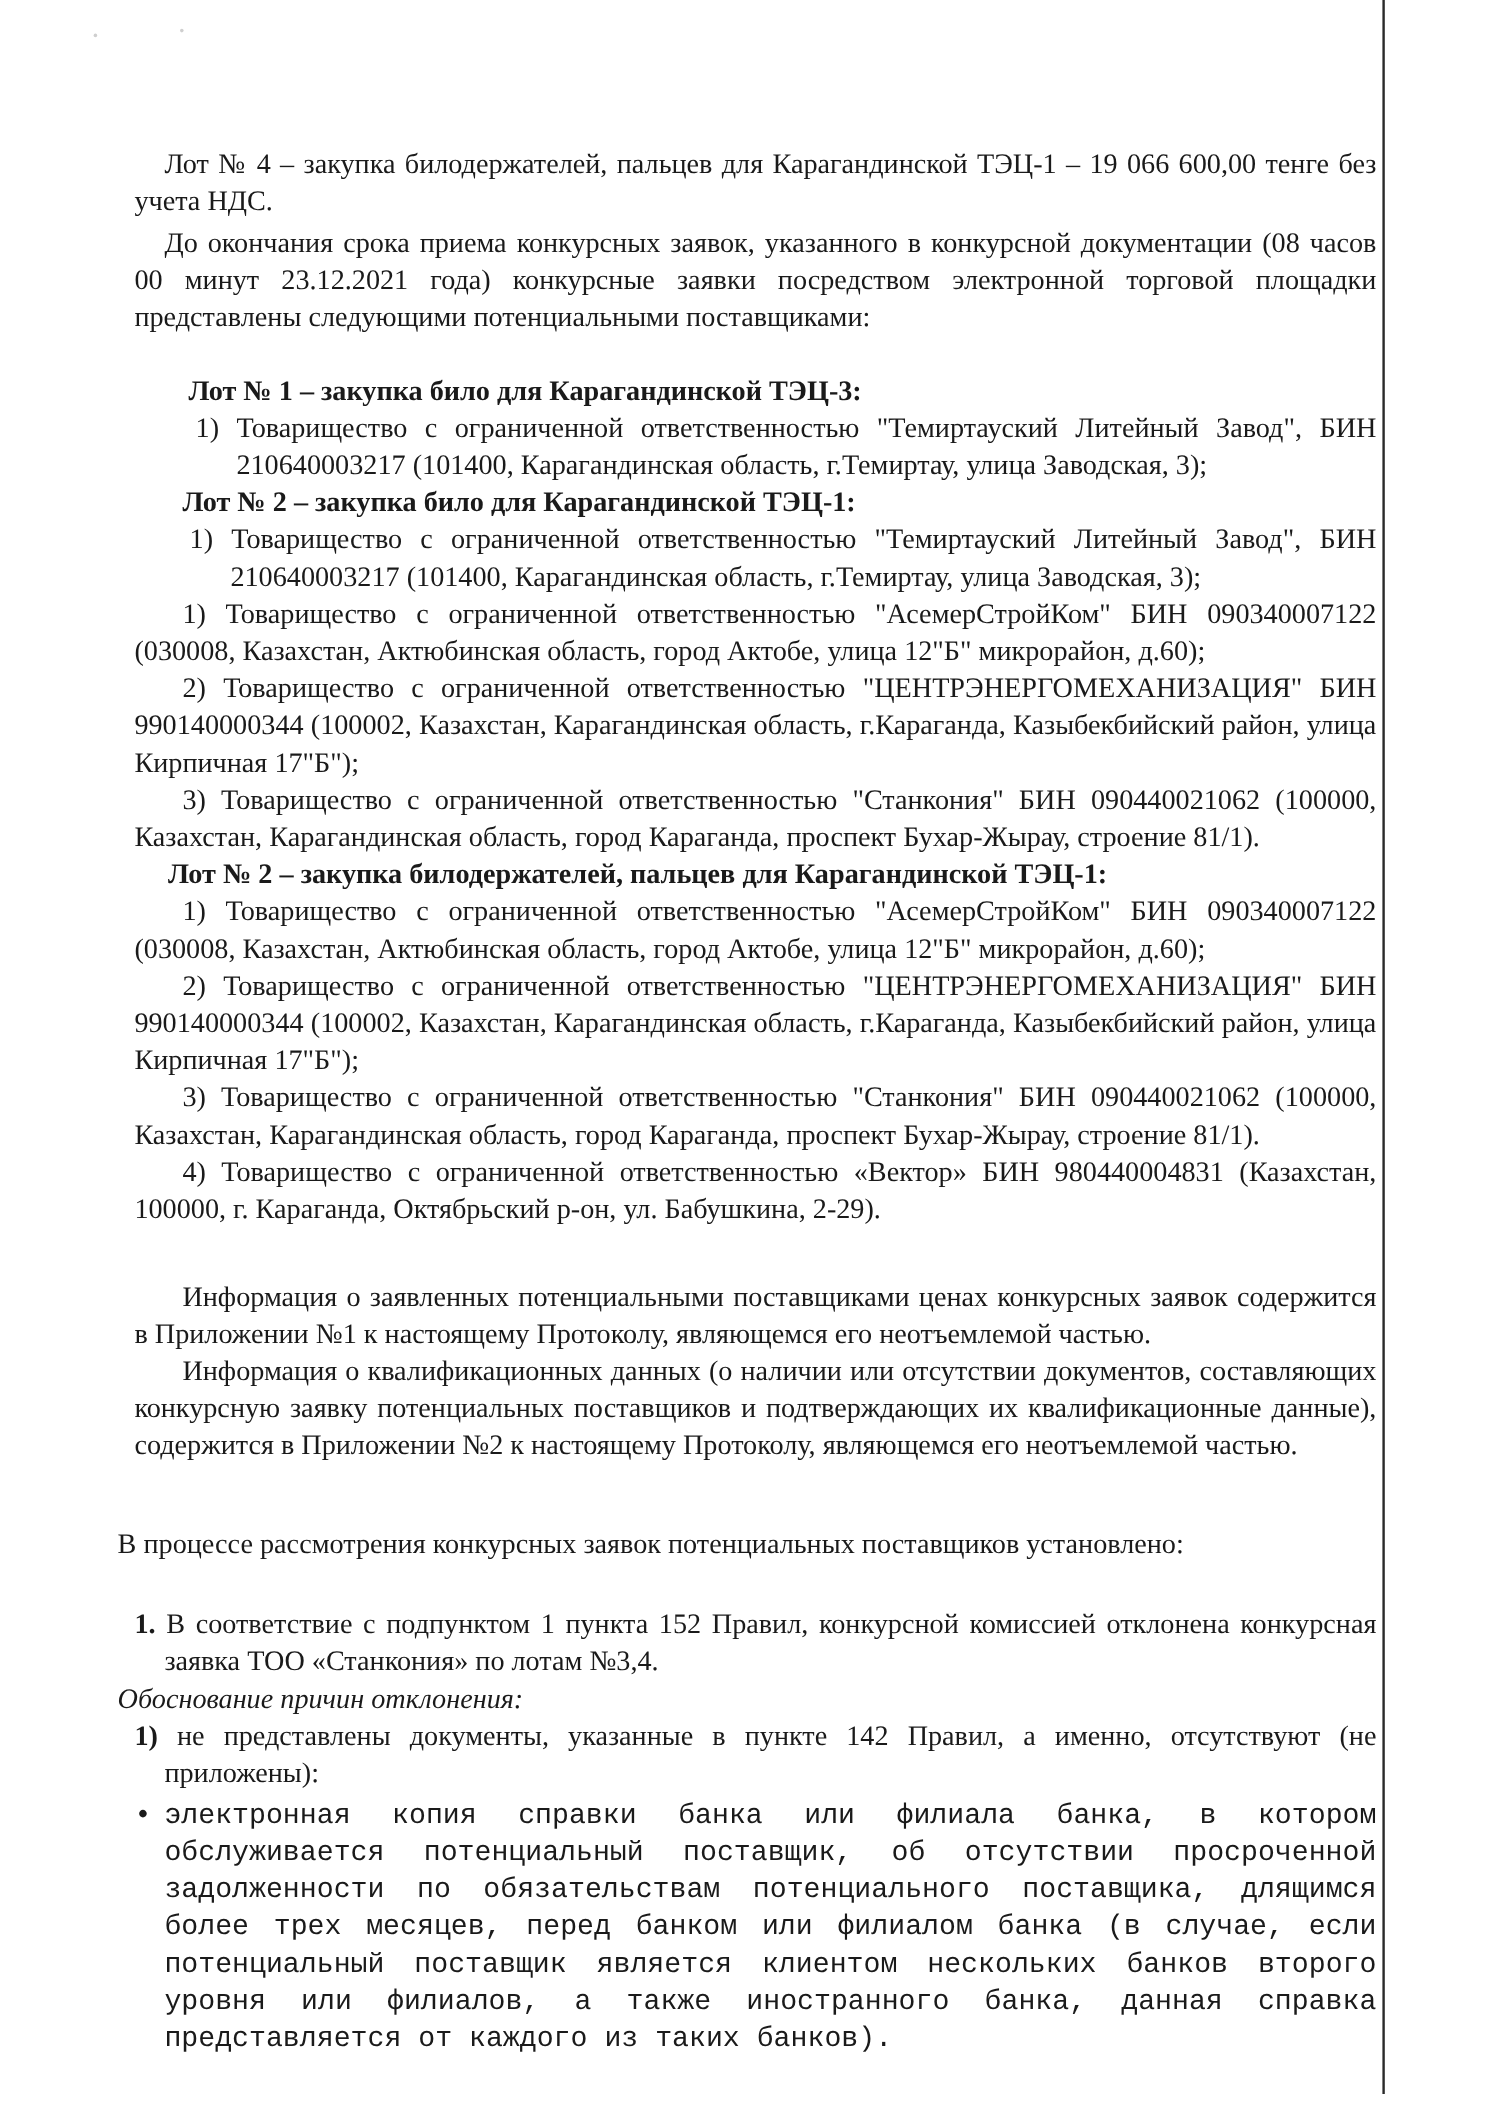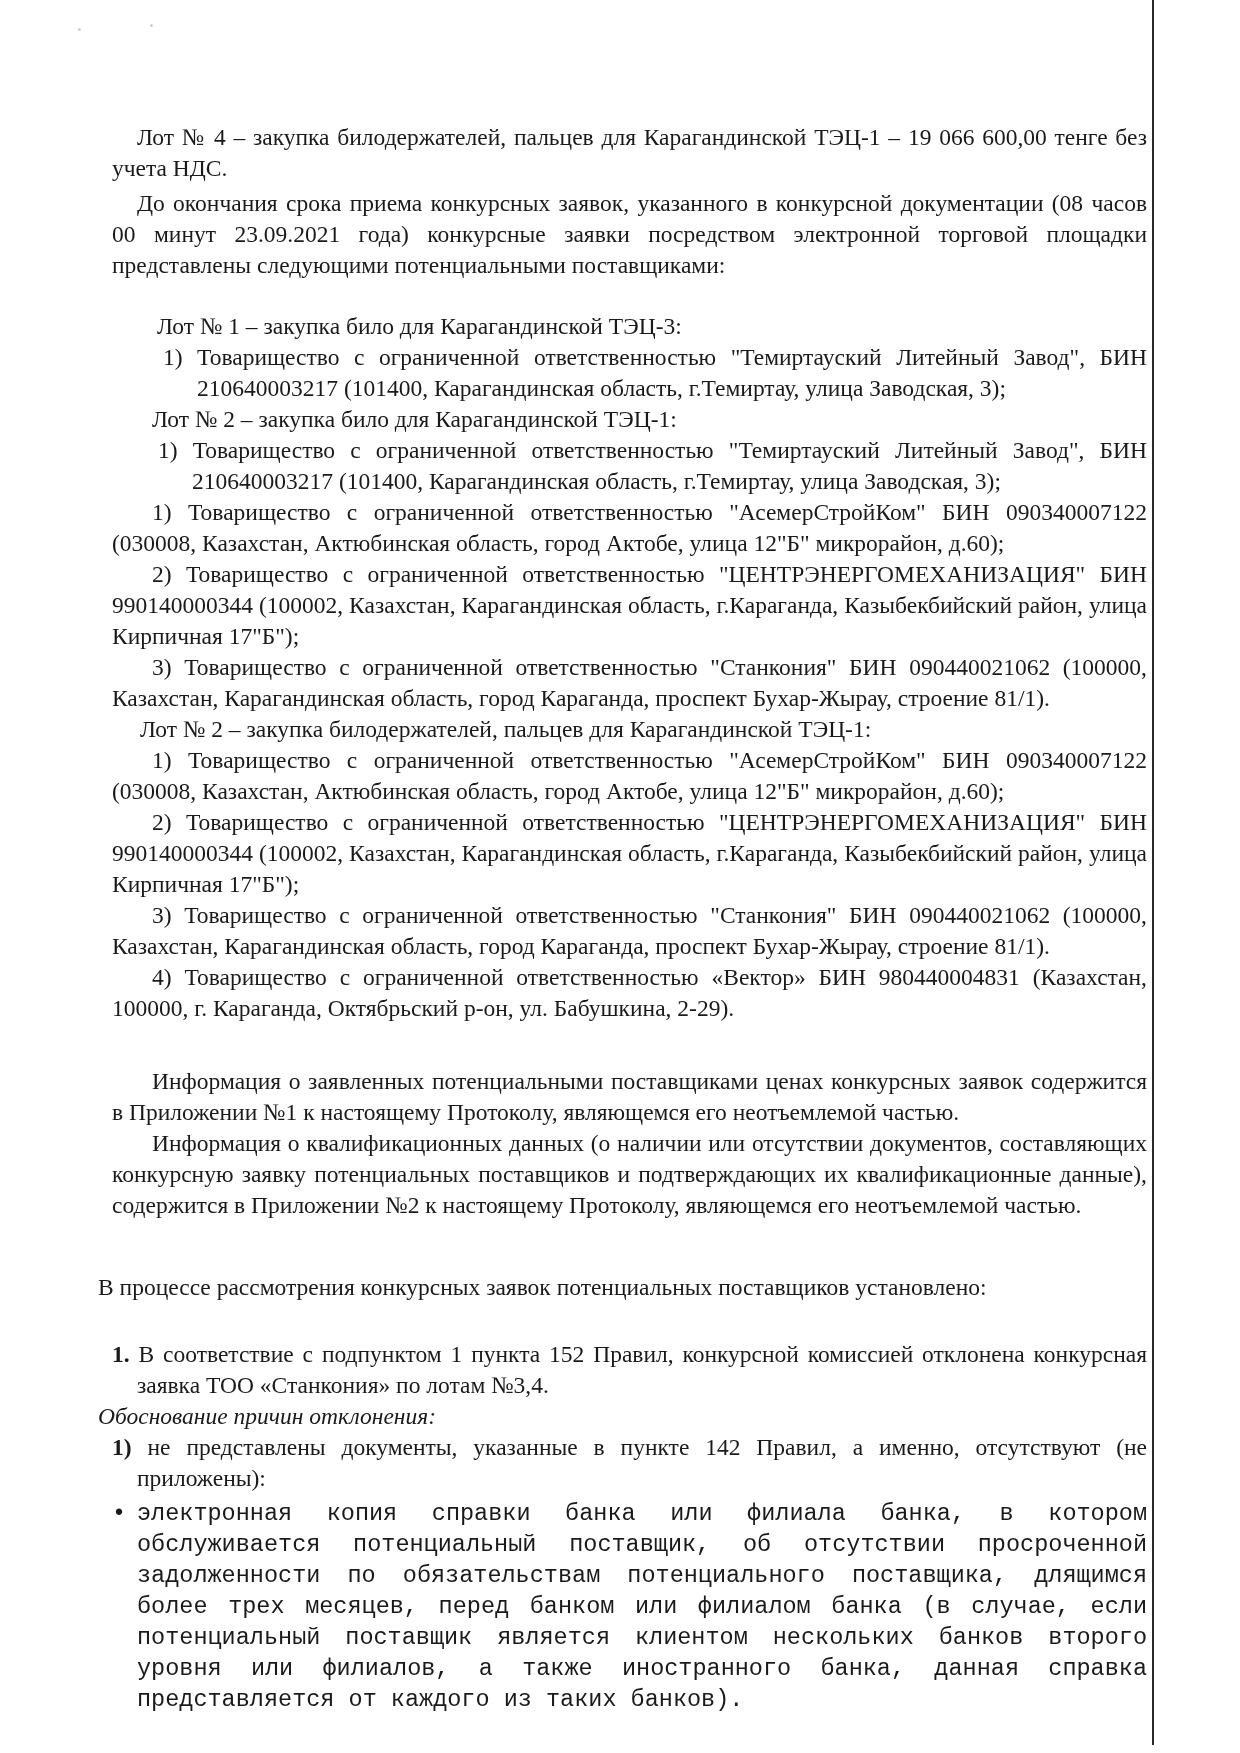--- a/index.html
+++ b/index.html
@@ -13,41 +13,41 @@
     .vline {
       position: absolute; left: 1148px; top: 0; width: 2px; height: 1745px; background: #2a2a2a;
     }
     .speck { position: absolute; width: 3px; height: 3px; background: #cfcfcf; border-radius: 50%; }
     .content { position: absolute; left: 108px; top: 122px; width: 1035px; }
     p { margin: 0; text-align: justify; }
     .ind { text-indent: 25px; }
     .gap-a { height: 30px; }
     .gap-b { height: 42px; }
     .gap-c { height: 36px; }
-    .lot-head { font-weight: normal; padding-left: 45px; }
+    .lot-head { font-weight: bold; padding-left: 45px; }
     .sub-1 { padding-left: 85px; text-indent: -34px; }
     .sub-2 { padding-left: 80px; text-indent: -34px; }
     .sup { text-indent: 40px; }
     .num-item { padding-left: 25px; text-indent: -25px; }
     .num-item b, .num-item .n { font-weight: bold; }
     .italic { font-style: italic; }
     .bullet { padding-left: 25px; text-indent: -25px; font-family: Liberation Mono, monospace; }
     .bullet .dot { display: inline-block; width: 25px; text-indent: 0; }
   </style>
 </head>
 <body>
 
 <div class="page">
   <div class="speck" style="left:74px;top:28px;"></div>
   <div class="speck" style="left:146px;top:24px;"></div>
   <div class="vline"></div>
 
   <div class="content">
     <p class="ind">Лот № 4 – закупка билодержателей, пальцев для Карагандинской ТЭЦ-1 – 19 066 600,00 тенге без учета НДС.</p>
-    <p class="ind" style="margin-top:4px;">До окончания срока приема конкурсных заявок, указанного в конкурсной документации  (08 часов 00 минут 23.09.2021 года) конкурсные заявки посредством электронной торговой площадки представлены следующими потенциальными поставщиками:</p>
+    <p class="ind" style="margin-top:4px;">До окончания срока приема конкурсных заявок, указанного в конкурсной документации  (08 часов 00 минут 23.12.2021 года) конкурсные заявки посредством электронной торговой площадки представлены следующими потенциальными поставщиками:</p>
 
     <div class="gap-a"></div>
 
     <p class="lot-head">Лот № 1 – закупка било для Карагандинской ТЭЦ-3:</p>
     <p class="sub-1">1)  Товарищество с ограниченной ответственностью "Темиртауский Литейный Завод", БИН 210640003217 (101400, Карагандинская область,  г.Темиртау, улица Заводская, 3);</p>
 
     <p class="lot-head" style="padding-left:40px;">Лот № 2 – закупка било для Карагандинской ТЭЦ-1:</p>
     <p class="sub-2">1)  Товарищество с ограниченной ответственностью "Темиртауский Литейный Завод", БИН 210640003217 (101400, Карагандинская область,  г.Темиртау, улица Заводская, 3);</p>
 
     <p class="sup">1) Товарищество с ограниченной ответственностью "АсемерСтройКом" БИН 090340007122 (030008, Казахстан, Актюбинская область, город Актобе, улица 12"Б" микрорайон, д.60);</p>

